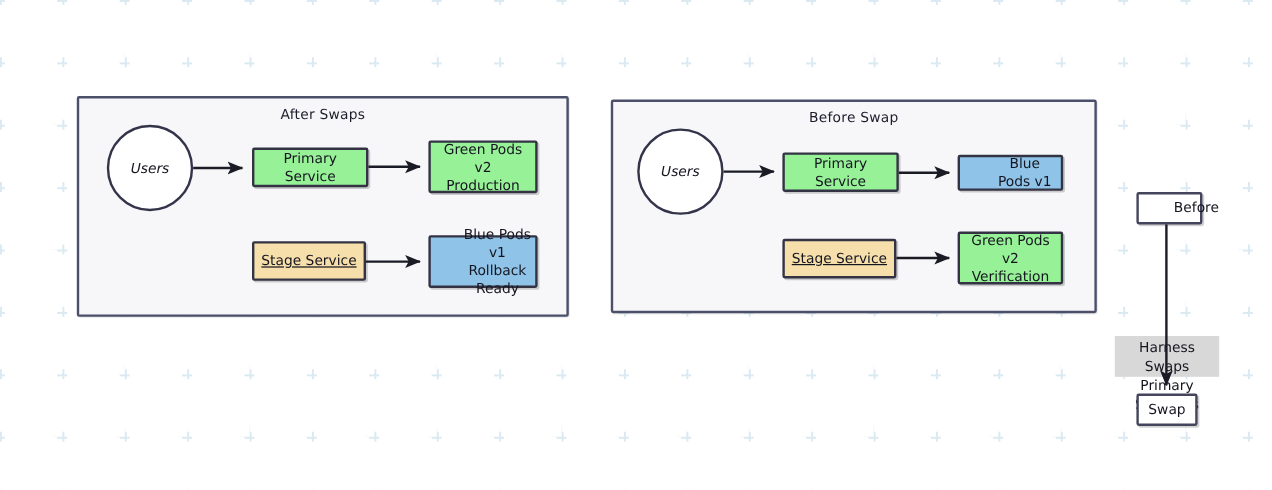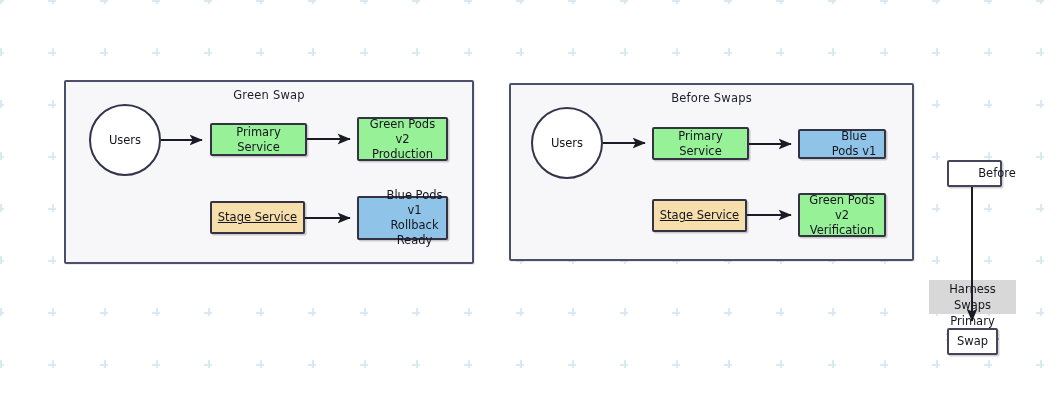--- a/index.html
+++ b/index.html
@@ -78,20 +78,21 @@
     position: absolute;
     box-sizing: border-box;
     border: 2px solid #33334a;
     background: #ffffff;
     border-radius: 50%;
     display: flex;
     align-items: center;
     justify-content: center;
     font-size: 11.5px;
     color: #15151f;
+    font-style: italic;
   }
   .edge-label {
     position: absolute;
     background: #d8d8d8;
     color: #15151f;
     font-size: 11.5px;
     line-height: 16px;
     text-align: center;
     padding: 1px 4px;
     white-space: pre-line;
@@ -112,37 +113,37 @@
   }
 </style>
 </head>
 <body>
 
 <div id="canvas">
 
   <div id="grid-mask"></div>
 
   <div class="cluster" style="left:64px; top:80px; width:410px; height:184px;">
-    <div class="cluster-title">Green Swap</div>
+    <div class="cluster-title">After Swaps</div>
   </div>
 
   <div class="circle" style="left:89px; top:104px; width:72px; height:72px;">Users</div>
 
   <div class="node green" style="left:210px; top:123px; width:97px; height:33px;">Primary Service</div>
 
   <div class="node green" style="left:357px; top:117px; width:91px; height:44px;">Green Pods v2
 Production</div>
 
   <div class="node orange" style="left:210px; top:201px; width:95px; height:33px;">Stage Service</div>
 
   <div class="node blue" style="left:357px; top:196px; width:91px; height:44px;">Blue Pods v1
 Rollback Ready</div>
 
   <div class="cluster" style="left:509px; top:83px; width:405px; height:178px;">
-    <div class="cluster-title">Before Swaps</div>
+    <div class="cluster-title">Before Swap</div>
   </div>
 
   <div class="circle" style="left:531px; top:107px; width:72px; height:72px;">Users</div>
 
   <div class="node green" style="left:652px; top:127px; width:97px; height:33px;">Primary Service</div>
 
   <div class="node blue" style="left:798px; top:129px; width:88px; height:30px;">Blue Pods v1</div>
 
   <div class="node orange" style="left:652px; top:199px; width:95px; height:33px;">Stage Service</div>
 

